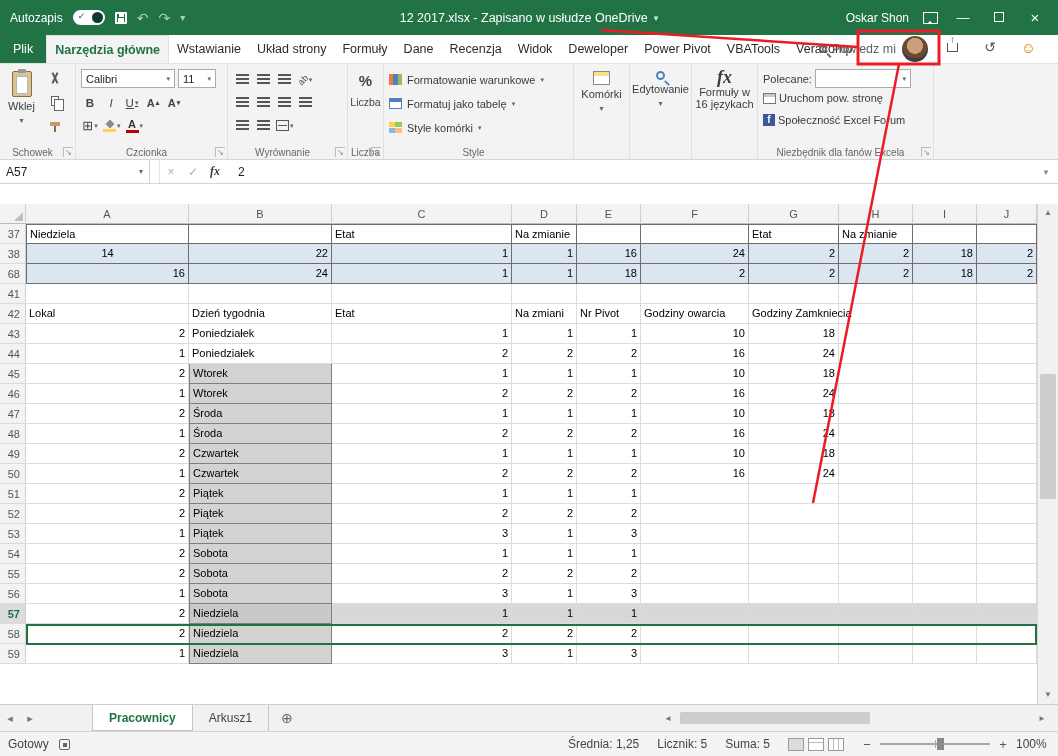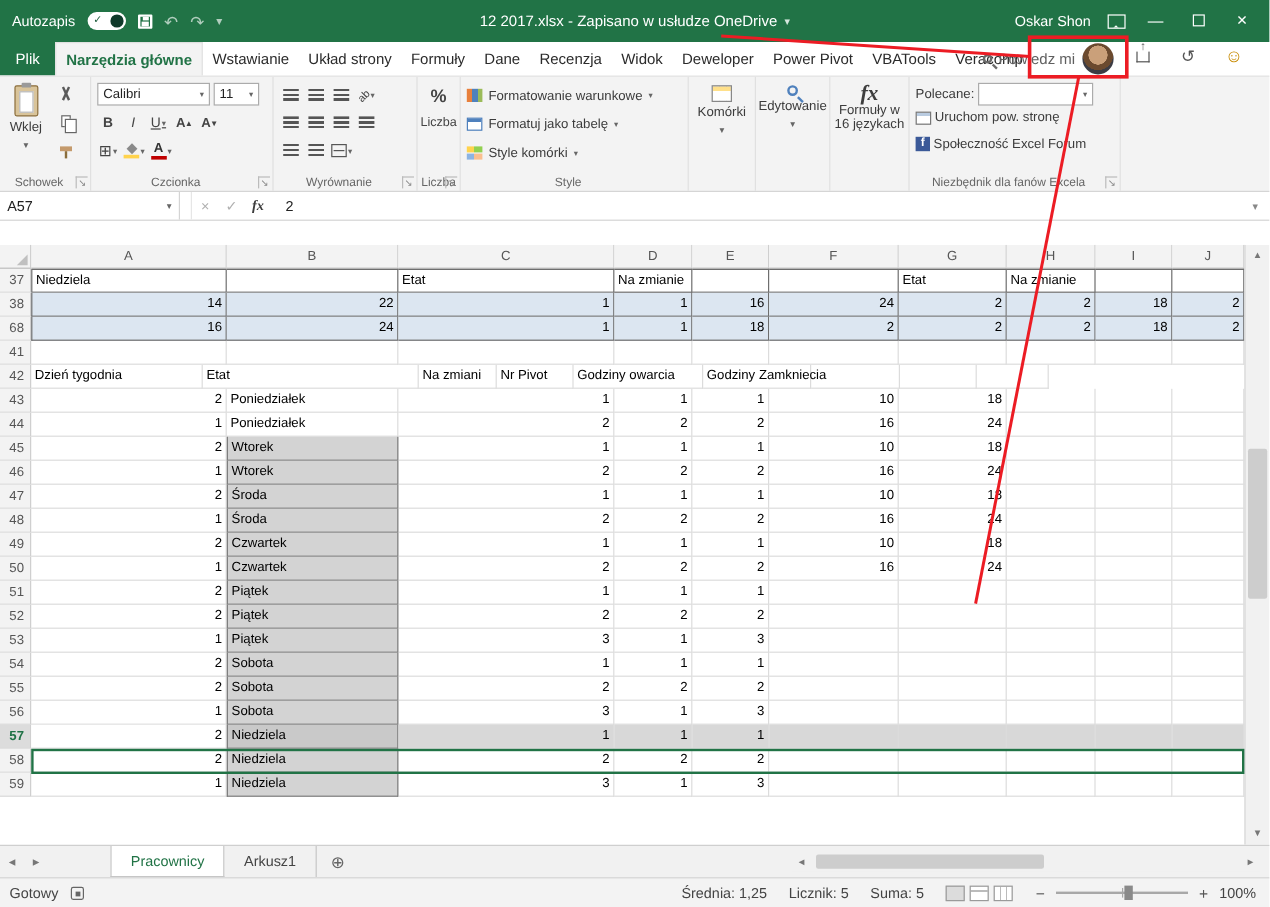--- a/index.html
+++ b/index.html
@@ -128,21 +128,21 @@
   .pname{background:#2c6fc4;color:#fff;font-size:11px;padding:1px 5px}
   .vscroll{position:absolute;right:0;top:0;width:21px;height:500px;background:#f1f1f1;border-left:1px solid #d6d6d6}
   .vsa{position:absolute;left:0;width:20px;height:18px;text-align:center;font-size:8px;color:#777;line-height:18px}
   .vthumb{position:absolute;left:2px;width:16px;top:170px;height:125px;background:#cdcdcd;border-radius:2px}
 
   
   .sheetbar{position:absolute;left:0;top:704px;width:1058px;height:27px;background:#f1f1f1;border-top:1px solid #cfcfcf;display:flex;align-items:stretch;font-size:12px}
   .snav{width:20px;display:flex;align-items:center;justify-content:center;color:#777;font-size:11px}
   .stabs{display:flex;margin-left:52px}
   .stab{padding:0 16px;display:flex;align-items:center;color:#444;border-right:1px solid #c6c6c6;font-size:12px}
-  .stab.active{background:#fff;color:#217346;font-weight:400;border:1px solid #c6c6c6;border-top:none}
+  .stab.active{background:#fff;color:#217346;font-weight:700;border:1px solid #c6c6c6;border-top:none}
   .addsheet{display:flex;align-items:center;padding:0 12px;color:#666;font-size:14px}
   .sdots{margin-left:auto;display:flex;align-items:center;color:#777;padding-right:10px}
   .hscroll{position:absolute;right:8px;top:5px;width:390px;height:16px;display:flex;align-items:center;background:#f1f1f1}
   .hsa{font-size:8px;color:#777;width:16px;text-align:center}
   .htrack{flex:1;height:14px;background:#f1f1f1;position:relative}
   .hthumb{position:absolute;left:4px;top:1px;width:190px;height:12px;background:#cdcdcd;border-radius:2px}
 
   
   .statusbar{position:absolute;left:0;top:731px;width:1058px;height:25px;background:#f3f3f3;border-top:1px solid #d4d4d4;display:flex;align-items:center;font-size:12px;color:#444;padding:0 8px;gap:10px}
   .i-macro{width:11px;height:11px;border:1px solid #666;border-radius:2px;position:relative;display:inline-block}
@@ -435,21 +435,21 @@
         <div class="cell spill" style="width: 65px;">Na zmianie</div>
         <div class="cell" style="width: 64px;"></div>
         <div class="cell" style="width: 108px;"></div>
         <div class="cell" style="width: 90px;">Etat</div>
         <div class="cell spill" style="width: 74px;">Na zmianie</div>
         <div class="cell" style="width: 64px;"></div>
         <div class="cell" style="width: 60px;"></div>
       </div>
       <div class="grow bordered blue">
         <div class="rowh">38</div>
-        <div class="cell num" style="width: 163px;">14</div>
+        <div class="cell num" style="width: 163px; text-align: center;">14</div>
         <div class="cell num" style="width: 143px;">22</div>
         <div class="cell num" style="width: 180px;">1</div>
         <div class="cell num" style="width: 65px;">1</div>
         <div class="cell num" style="width: 64px;">16</div>
         <div class="cell num" style="width: 108px;">24</div>
         <div class="cell num" style="width: 90px;">2</div>
         <div class="cell num" style="width: 74px;">2</div>
         <div class="cell num" style="width: 64px;">18</div>
         <div class="cell num" style="width: 60px;">2</div>
       </div>
@@ -474,20 +474,21 @@
         <div class="cell" style="width: 65px;"></div>
         <div class="cell" style="width: 64px;"></div>
         <div class="cell" style="width: 108px;"></div>
         <div class="cell" style="width: 90px;"></div>
         <div class="cell" style="width: 74px;"></div>
         <div class="cell" style="width: 64px;"></div>
         <div class="cell" style="width: 60px;"></div>
       </div>
       <div class="grow">
         <div class="rowh">42</div>
+        <div class="cell" style="width: 163px;">Lokal</div>
         <div class="cell" style="width: 143px;">Dzień tygodnia</div>
         <div class="cell" style="width: 180px;">Etat</div>
         <div class="cell" style="width: 65px;">Na zmiani</div>
         <div class="cell" style="width: 64px;">Nr Pivot</div>
         <div class="cell" style="width: 108px;">Godziny owarcia</div>
         <div class="cell spill" style="width: 90px;">Godziny Zamkniecia</div>
         <div class="cell" style="width: 74px;"></div>
         <div class="cell" style="width: 64px;"></div>
         <div class="cell" style="width: 60px;"></div>
       </div>

